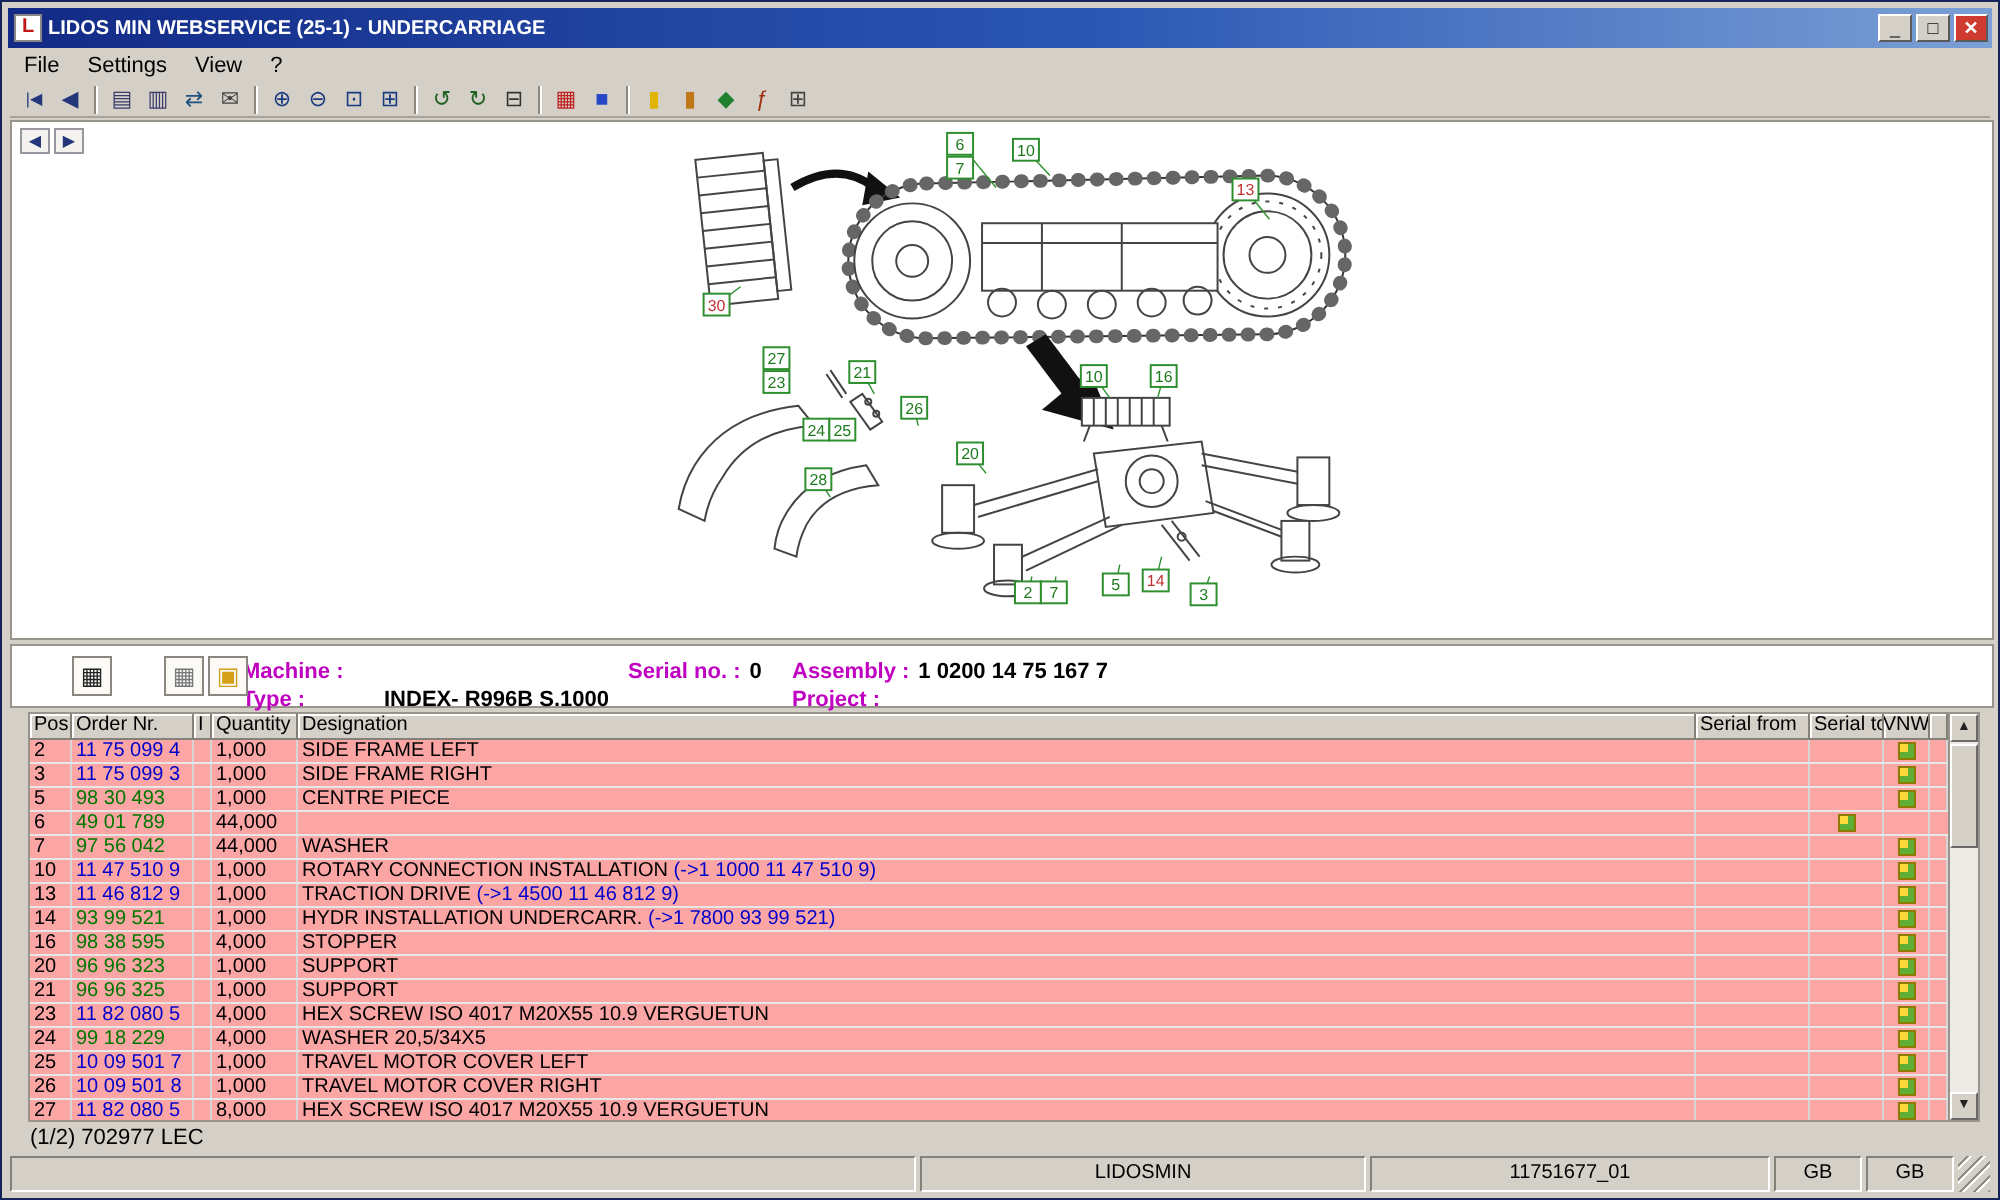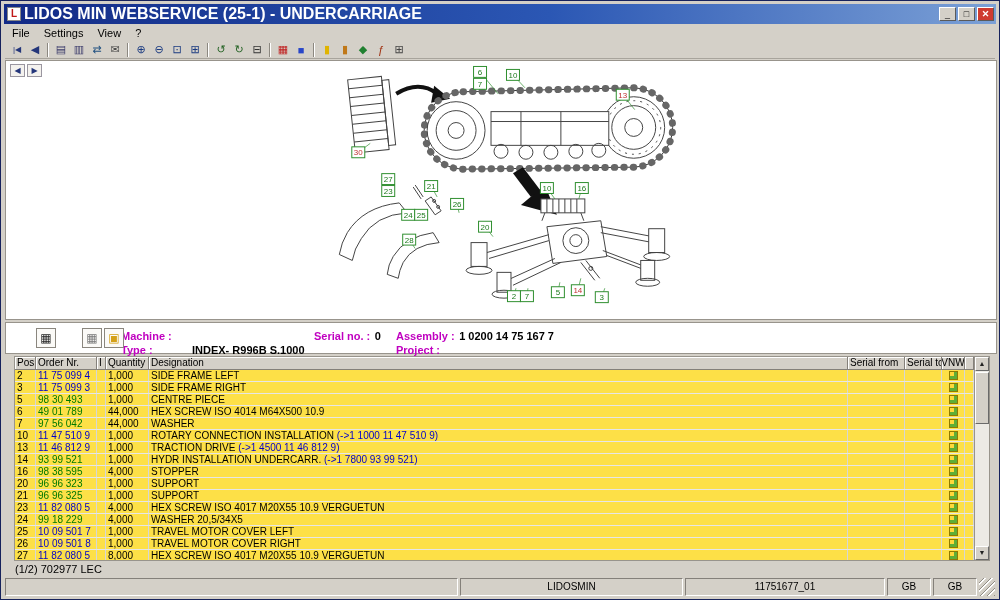--- a/index.html
+++ b/index.html
@@ -7,21 +7,21 @@
   body { font-family:"Liberation Sans",sans-serif; background:#b8b4ac; position:relative; overflow:hidden; }
 
   .window { position:absolute; inset:0; background:#d4d0c8; border:1px solid #16225c; }
 
   
   .titlebar { position:absolute; left:3px; top:3px; right:3px; height:20px;
     background:linear-gradient(90deg,#122a86 0%,#2b57b4 55%,#7ba0d6 100%);
     display:flex; align-items:center; padding:0 2px; }
   .app-icon { width:14px; height:14px; background:#fff; border:1px solid #888; margin:0 3px 0 1px;
     color:#c01818; font-size:10px; font-weight:bold; line-height:12px; text-align:center; }
-  .title-text { color:#fff; font-size:16px; font-weight:bold; flex:1; white-space:nowrap; overflow:hidden; }
+  .title-text { color:#fff; font-size:10px; font-weight:bold; flex:1; white-space:nowrap; overflow:hidden; }
   .win-btns { display:flex; gap:2px; }
   .win-btn { width:17px; height:14px; background:#d4d0c8; border:1px solid;
     border-color:#fff #5a5a5a #5a5a5a #fff; font-size:9px; line-height:12px; text-align:center; color:#111; }
   .win-btn.close { background:#cf3b30; color:#fff; font-weight:bold; }
 
   
   .menubar { position:absolute; left:4px; top:24px; right:4px; height:15px; display:flex; align-items:center; }
   .menu-item { font-size:11px; padding:1px 7px; color:#000; }
   .toolbar { position:absolute; left:4px; top:40px; right:4px; height:18px; display:flex; align-items:center;
     padding-left:3px; border-bottom:1px solid #a8a49c; }
@@ -41,21 +41,21 @@
   
   .infopanel { position:absolute; left:4px; top:321px; width:992px; height:32px; background:#fff;
     border:1px solid #98948c; }
   .info-btn { position:absolute; top:5px; width:20px; height:20px; background:#fbfaf7;
     border:1px solid #8a867e; display:flex; align-items:center; justify-content:center; font-size:12px; }
   .lab { color:#c000c0; font-weight:bold; font-size:11px; white-space:nowrap; }
   .val { color:#000; font-weight:bold; font-size:11px; white-space:nowrap; }
   .info-item { position:absolute; white-space:nowrap; }
 
   
-  .tablewrap { position:absolute; left:13px; top:355px; width:976px; height:205px; background:#fde047;
+  .tablewrap { position:absolute; left:13px; top:355px; width:976px; height:205px; background:#fca5a5;
     border:1px solid #98948c; }
   .thead, .tr { display:grid; grid-template-columns:21px 61px 9px 43px 1fr 57px 37px 23px 9px; }
   .thead { position:absolute; left:0; top:0; right:15px; height:13px; }
   .th { background:#d4d0c8; border-right:1px solid #84807a; border-bottom:1px solid #84807a;
     box-shadow:inset 1px 1px 0 #fff; font-size:10px; line-height:12px; padding:0 2px;
     white-space:nowrap; overflow:hidden; }
   .tbody { position:absolute; left:0; top:13px; right:15px; bottom:0; overflow:hidden; }
   .tr { height:12px; border-bottom:1px solid #e6e6e6; }
   .td { font-size:10px; line-height:11px; padding:0 2px; border-right:1px solid #d6d6d6;
     white-space:nowrap; overflow:hidden; color:#000; }
@@ -425,21 +425,20 @@
           <div class="td c-vnw">
             <span class="vnw-ico"></span>
           </div>
           <div class="td c-fill"></div>
         </div>
         <div class="tr">
           <div class="td c-pos">6</div>
           <div class="td c-order ord-green">49 01 789</div>
           <div class="td c-i"></div>
           <div class="td c-qty">44,000</div>
-          <div class="td c-des"><span>HEX SCREW ISO 4014 M64X500 10.9</span></div>
           <div class="td c-sfrom"></div>
           <div class="td c-sto"></div>
           <div class="td c-vnw">
             <span class="vnw-ico"></span>
           </div>
           <div class="td c-fill"></div>
         </div>
         <div class="tr">
           <div class="td c-pos">7</div>
           <div class="td c-order ord-green">97 56 042</div>

